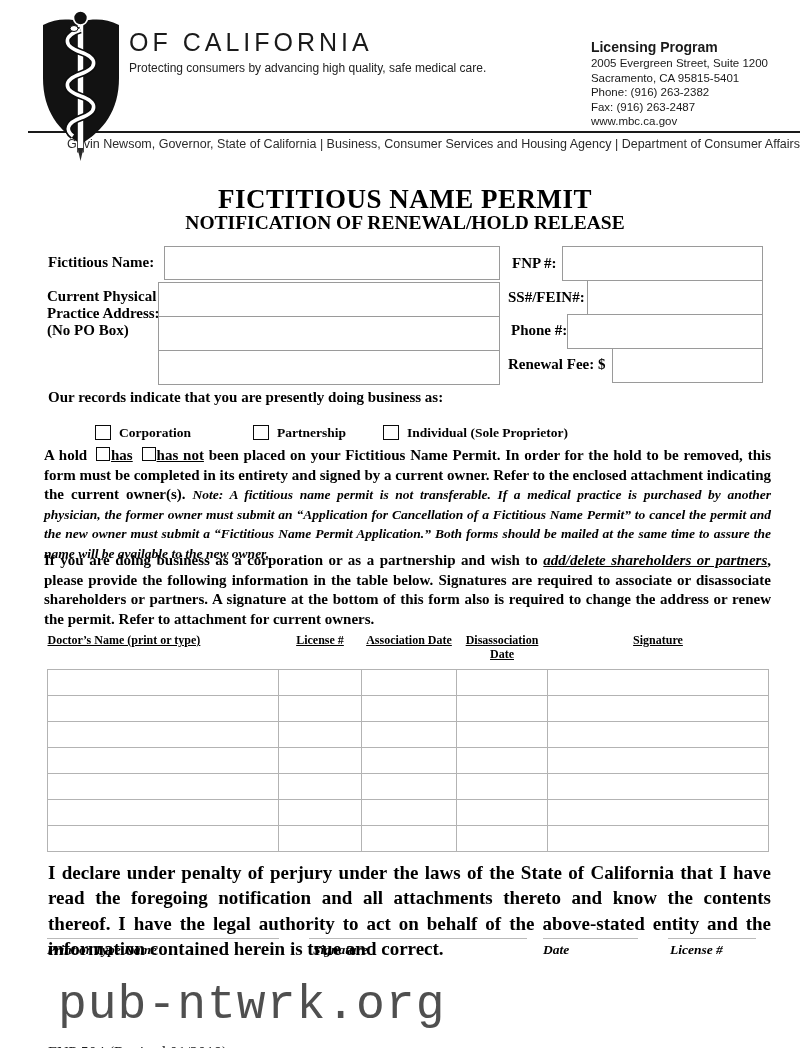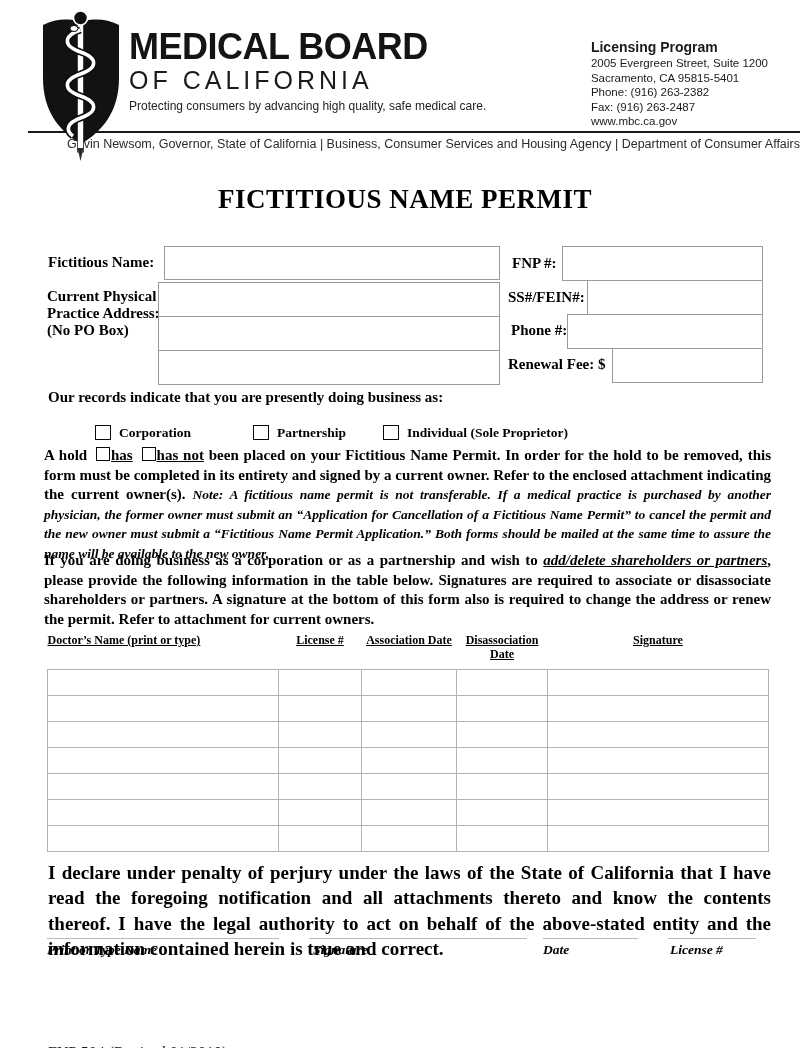--- a/index.html
+++ b/index.html
@@ -66,38 +66,38 @@
     <path d="M7,17 C20,10 32,11 45,13 C58,11 70,10 83,17 L83,70 C83,103 67,123 45,136 C23,123 7,103 7,70 Z" fill="#121212"></path>
     <rect x="41.5" y="8" width="6" height="136" fill="#ffffff" stroke="#3a3a3a" stroke-width="0.9"></rect>
     <polygon points="41.5,140 47.5,140 44.5,153" fill="#2a2a2a"></polygon>
     <circle cx="44.5" cy="10" r="7" fill="#101010" stroke="#ffffff" stroke-width="1.6"></circle>
     <path d="M44.5,22 C27,28 27,38 44.5,44 C62,50 62,60 44.5,66 C27,72 27,82 44.5,88 C62,94 62,104 44.5,110 C31,115 29,122 37,128" fill="none" stroke="#0d0d0d" stroke-width="7"></path>
     <path d="M44.5,22 C27,28 27,38 44.5,44 C62,50 62,60 44.5,66 C27,72 27,82 44.5,88 C62,94 62,104 44.5,110 C31,115 29,122 37,128" fill="none" stroke="#ffffff" stroke-width="3.6"></path>
     <ellipse cx="38" cy="20.5" rx="4" ry="3" fill="#ffffff" stroke="#0d0d0d" stroke-width="1"></ellipse>
   </svg>
 
   <div class="abs" style="left:129px; top:28px;">
-    <div class="org-name1">MEDICAL BOARD</div>
     <div class="org-name2">OF CALIFORNIA</div>
     <div class="tagline">Protecting consumers by advancing high quality, safe medical care.</div>
   </div>
 
   <div class="abs program" style="right:42px; top:38px;">
     <div class="p-title">Licensing Program</div>
     <div>2005 Evergreen Street, Suite 1200</div>
     <div>Sacramento, CA 95815-5401</div>
     <div>Phone: (916) 263-2382</div>
     <div>Fax: (916) 263-2487</div>
     <div>www.mbc.ca.gov</div>
   </div>
 
   <div class="abs rule" style="left:28px; top:131px; width:772px; height:2px;"></div>
   <div class="abs agency" style="right:10px; top:137px;">Gavin Newsom, Governor, State of California  |  Business, Consumer Services and Housing Agency  |  Department of Consumer Affairs</div>
 
   <div class="abs title1" style="left:0; top:184px;">FICTITIOUS NAME PERMIT</div>
+  <div class="abs title2" style="left:0; top:212px;">NOTIFICATION OF RENEWAL/HOLD RELEASE</div>
 
   <div class="abs flabel" style="left:48px; top:254px;">Fictitious Name:</div>
   <input class="field" style="left: 164px; top: 246px; width: 336px; height: 34px;" type="text" value="">
 
   <div class="abs flabel" style="left:47px; top:288px;">
     <span style="display:block;">Current Physical</span>
     <span style="display:block;">Practice Address:</span>
     <span style="display:block;">(No PO Box)</span>
   </div>
   <input class="field" style="left: 158px; top: 282px; width: 342px; height: 35px;" type="text" value="">
@@ -211,14 +211,15 @@
   <div class="sigline" style="left:309px; top:938px; width:218px;"></div>
   <div class="siglabel" style="left:313px; top:942px;">Signature</div>
 
   <div class="sigline" style="left:543px; top:938px; width:95px;"></div>
   <div class="siglabel" style="left:543px; top:942px;">Date</div>
 
   <div class="sigline" style="left:668px; top:938px; width:88px;"></div>
   <div class="siglabel" style="left:670px; top:942px;">License #</div>
 
   <div class="formnum" style="left:48px; top:1008px;">FNP 504 (Revised 01/2019)</div>
+  <div class="watermark" style="left:58px; top:978px;">pub-ntwrk.org</div>
 
 </div>
 
 </body></html>

